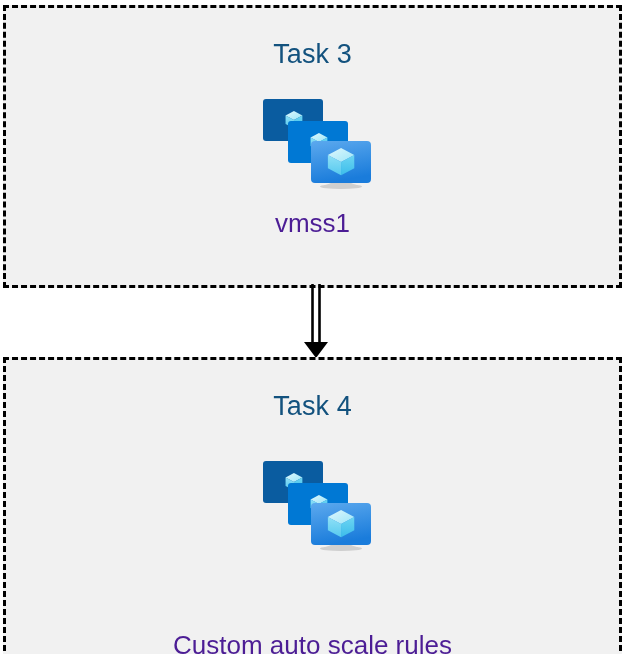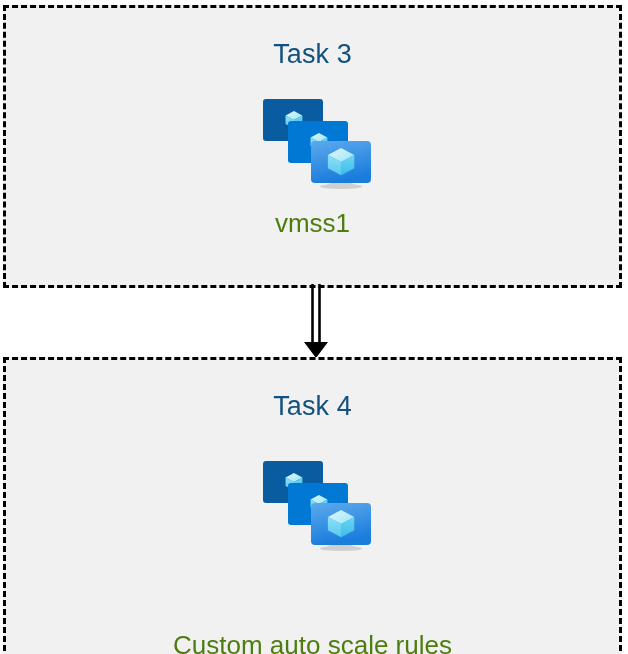--- a/index.html
+++ b/index.html
@@ -70,21 +70,21 @@
   #icon-wrap-4 { top: 93px; }
 
   .vmss-icon { display: block; }
 
   
   .caption {
     position: absolute;
     left: 0;
     width: 100%;
     text-align: center;
-    color: #4d7c0f;
+    color: #4c1d95;
     font-size: 26px;
     line-height: 34px;
     font-weight: 400;
   }
 
   #caption-3 { top: 198px; }
   #caption-4 { top: 268px; }
 
   
   #connector {

